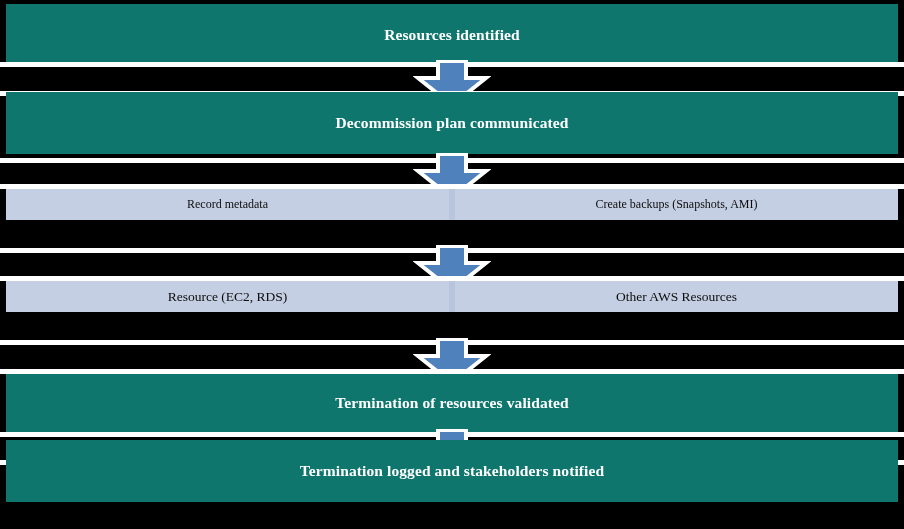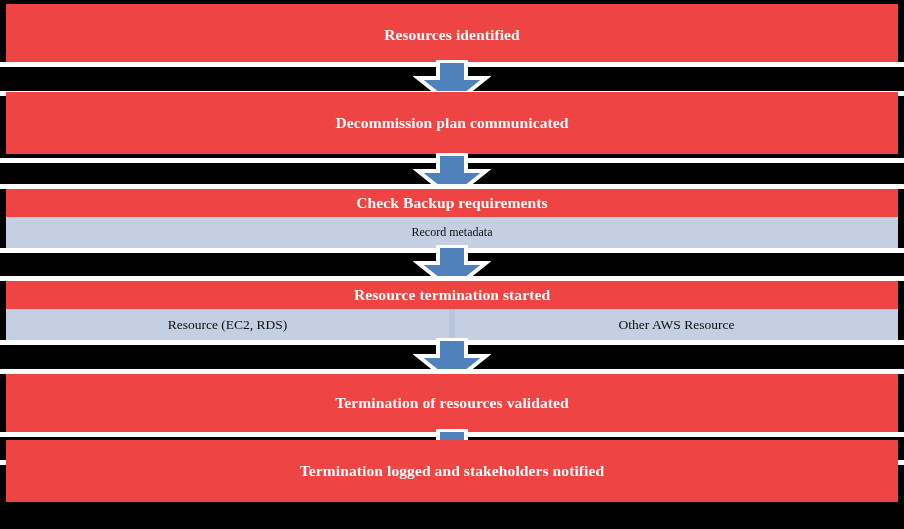--- a/index.html
+++ b/index.html
@@ -23,21 +23,21 @@
 
   
   .stage {
     position: absolute;
     left: 6px;
     width: 892px;
     box-sizing: border-box;
   }
 
   .stage-header {
-    background: #ef4444;
+    background: #0f766e;
     color: #ffffff;
     display: flex;
     align-items: center;
     justify-content: center;
     text-align: center;
     font-size: 15.5px;
     font-weight: bold;
     letter-spacing: 0.1px;
     box-sizing: border-box;
     padding: 0 8px;
@@ -117,39 +117,38 @@
   <div class="seam" style="top:158px;"></div>
 
   <div class="connector" style="top:153px;">
     <svg viewBox="0 0 78 46" xmlns="http://www.w3.org/2000/svg">
       <polygon points="25,1 53,1 53,18 73,18 39,45 5,18 25,18" fill="#4f81bd" stroke="#ffffff" stroke-width="4" stroke-linejoin="miter"></polygon>
     </svg>
   </div>
 
   <div class="seam" style="top:184px;"></div>
   <div class="stage" style="top:189px;">
-    <div class="stage-header short">Check Backup requirements</div>
     <div class="sub-row halves">
       <div class="sub-cell">Record metadata</div>
+      <div class="sub-cell">Create backups (Snapshots, AMI)</div>
     </div>
   </div>
   <div class="seam" style="top:248px;"></div>
 
   <div class="connector" style="top:245px;">
     <svg viewBox="0 0 78 46" xmlns="http://www.w3.org/2000/svg">
       <polygon points="25,1 53,1 53,18 73,18 39,45 5,18 25,18" fill="#4f81bd" stroke="#ffffff" stroke-width="4" stroke-linejoin="miter"></polygon>
     </svg>
   </div>
 
   <div class="seam" style="top:276px;"></div>
   <div class="stage" style="top:281px;">
-    <div class="stage-header short">Resource termination started</div>
     <div class="sub-row quarters">
       <div class="sub-cell">Resource (EC2, RDS)</div>
-      <div class="sub-cell">Other AWS Resource</div>
+      <div class="sub-cell">Other AWS Resources</div>
     </div>
   </div>
   <div class="seam" style="top:340px;"></div>
 
   <div class="connector" style="top:338px;">
     <svg viewBox="0 0 78 46" xmlns="http://www.w3.org/2000/svg">
       <polygon points="25,1 53,1 53,18 73,18 39,45 5,18 25,18" fill="#4f81bd" stroke="#ffffff" stroke-width="4" stroke-linejoin="miter"></polygon>
     </svg>
   </div>
 

